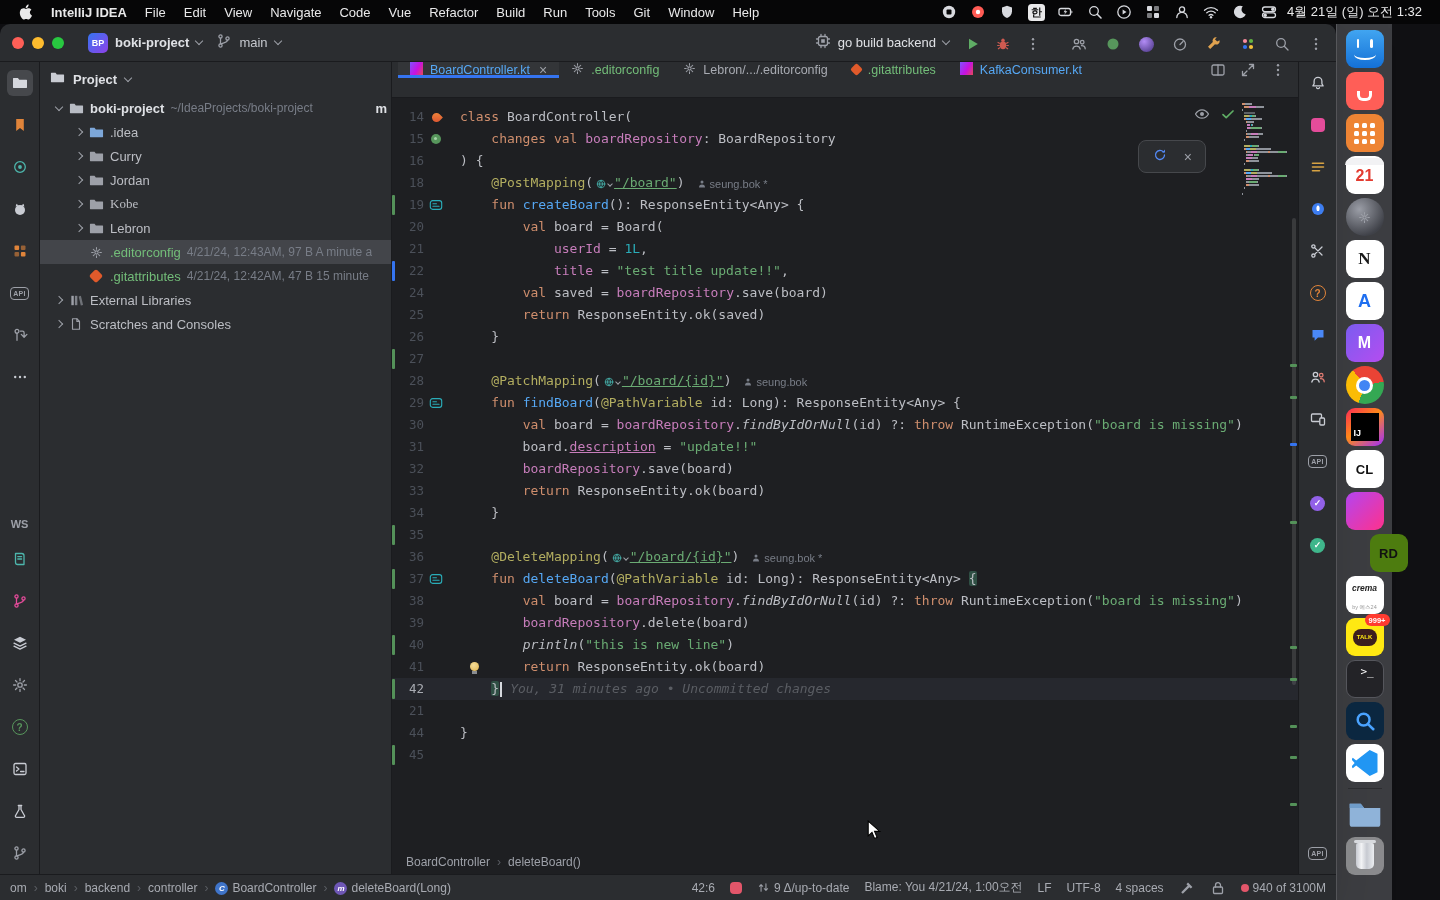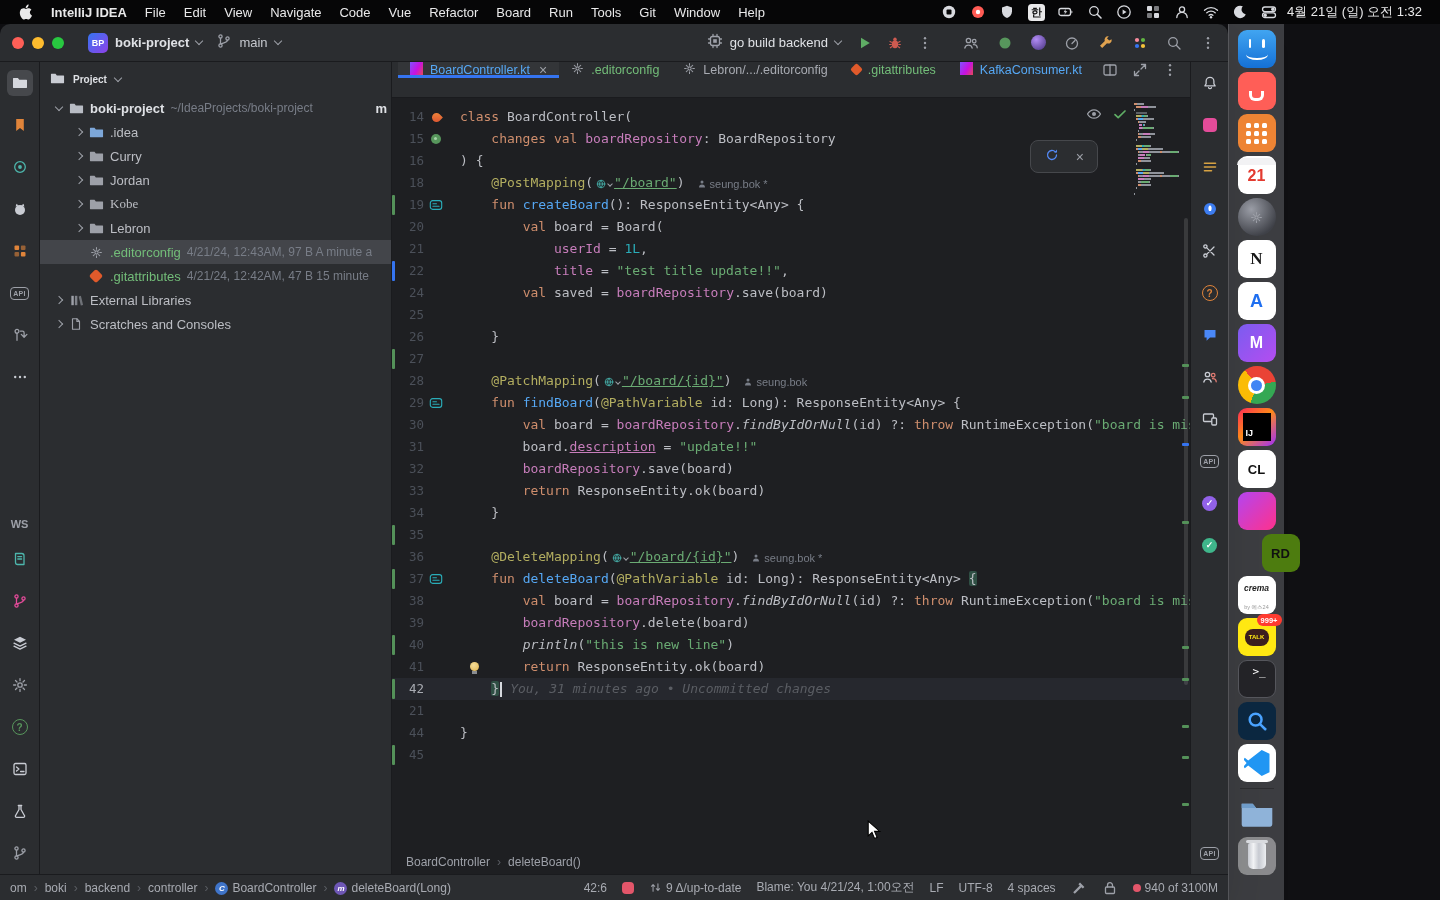--- a/index.html
+++ b/index.html
@@ -1,17 +1,17 @@
 <!DOCTYPE html>
 <html><head>
 <meta charset="utf-8">
 <style>
   *{margin:0;padding:0;box-sizing:border-box}
   html,body{width:1440px;height:900px;overflow:hidden;background:#101013;font-family:"Liberation Sans",sans-serif}
-  .screen{position:relative;width:1284px;height:900px}
+  .screen{position:relative;width:1392px;height:900px}
 
   
   .menubar{position:absolute;top:0;left:0;width:1440px;height:24px;background:#060607;display:flex;align-items:center;color:#e9e9ea;font-size:13px;padding:0 8px;z-index:50}
   .apple-wrap{padding:0 10px;display:flex;align-items:center}
   .m-items{display:flex;align-items:center}
   .mitem{padding:0 9px;white-space:nowrap;cursor:default}
   .mitem.bold{font-weight:bold}
   .m-status{margin-left:auto;display:flex;align-items:center;gap:13px}
   .m-status>span{display:inline-flex;align-items:center;justify-content:center}
   .m-clock{padding:0 10px;white-space:nowrap}
@@ -22,21 +22,21 @@
   .titlebar{height:38px;flex:0 0 38px;display:flex;align-items:center;padding:0 12px;gap:14px;border-bottom:1px solid #1a1b1e;color:#dfe1e5;font-size:13px}
   .traffic{display:flex;gap:8px}
   .tl{width:12px;height:12px;border-radius:50%;display:inline-block}
   .tl.red{background:#ff5f57}.tl.yellow{background:#febc2e}.tl.green{background:#28c840}
   .proj-widget,.branch-widget,.run-widget{display:flex;align-items:center;gap:7px;cursor:default}
   .proj-widget{margin-left:10px}
   .proj-badge{width:20px;height:20px;border-radius:5px;background:linear-gradient(135deg,#3574f0,#8f41e9);color:#fff;font-size:9px;font-weight:bold;display:inline-flex;align-items:center;justify-content:center}
   .proj-name{font-weight:bold}
   .branch-widget{color:#c5c8ce}
   .chev-d{width:6px;height:6px;display:inline-block;border-right:1.4px solid #9da0a8;border-bottom:1.4px solid #9da0a8;transform:rotate(45deg);margin-top:-3px}
-  .tb-right{margin-left:auto;display:flex;align-items:center;gap:16px}
+  .tb-right{margin-left:auto;display:flex;align-items:flex-end;gap:16px}
   .tb-icons{display:flex;align-items:center;gap:18px;margin-left:14px}
   .tb-icons>span,.run-actions>span{display:inline-flex;cursor:pointer}
   .sphere{width:15px;height:15px;border-radius:50%;background:radial-gradient(circle at 35% 30%,#b28cf5,#45327e);display:inline-block}
 
   .main{flex:1;display:flex;min-height:0}
 
   
   .stripe-l,.stripe-r{width:40px;flex:0 0 40px;background:#2b2d30;display:flex;flex-direction:column;align-items:center;padding:8px 0;gap:16px}
   .stripe-l{border-right:1px solid #1a1b1e}
   .stripe-r{width:38px;flex:0 0 38px;border-left:1px solid #1a1b1e}
@@ -44,21 +44,21 @@
   .tool-ico.sel{background:#46484c}
   .stripe-spacer{flex:1}
   .ws-label{color:#9da0a8;font-size:11px;font-weight:bold}
   .api-box{font-size:7px;font-weight:bold;color:#9da0a8;border:1.2px solid #9da0a8;border-radius:4px;padding:2px 2.5px;letter-spacing:.3px}
   .circ{width:16px;height:16px;border-radius:50%;border:1.5px solid #9da0a8;color:#9da0a8;font-size:10px;font-weight:bold;display:inline-flex;align-items:center;justify-content:center}
   .circ-f{width:15px;height:15px;border-radius:50%;color:#fff;font-size:9px;font-weight:bold;display:inline-flex;align-items:center;justify-content:center}
   .sq{width:14px;height:14px;border-radius:4px;display:inline-block}
 
   
   .panel{width:352px;flex:0 0 352px;background:#2b2d30;border-right:1px solid #1a1b1e;display:flex;flex-direction:column;overflow:hidden}
-  .panel-head{height:34px;display:flex;align-items:center;gap:8px;padding:0 10px;color:#dfe1e5;font-size:10px;font-weight:bold}
+  .panel-head{height:34px;display:flex;align-items:center;gap:8px;padding:0 10px;color:#dfe1e5;font-size:13px;font-weight:bold}
   .tree{flex:1;overflow:hidden;font-size:13px;color:#bcbec4}
   .tree-row{height:24px;display:flex;align-items:center;gap:6px;padding-right:4px;white-space:nowrap;overflow:hidden;cursor:pointer}
   .tree-row.selected{background:#43454a}
   .tchev{width:6px;height:6px;border-right:1.3px solid #9da0a8;border-bottom:1.3px solid #9da0a8;display:inline-block;flex:0 0 6px}
   .tchev.closed{transform:rotate(-45deg)}
   .tchev.open{transform:rotate(45deg);margin-top:-3px}
   .tchev.none{border:none}
   .tree-label.bold{font-weight:bold;color:#dfe1e5}
   .tree-label.added{color:#73bd79}
   .tree-meta{color:#787d87;font-size:12px;overflow:hidden;text-overflow:clip}
@@ -158,21 +158,21 @@
     </span>
     <div class="m-items">
         <span class="mitem bold">IntelliJ IDEA</span>
         <span class="mitem">File</span>
         <span class="mitem">Edit</span>
         <span class="mitem">View</span>
         <span class="mitem">Navigate</span>
         <span class="mitem">Code</span>
         <span class="mitem">Vue</span>
         <span class="mitem">Refactor</span>
-        <span class="mitem">Board</span>
+        <span class="mitem">Build</span>
         <span class="mitem">Run</span>
         <span class="mitem">Tools</span>
         <span class="mitem">Git</span>
         <span class="mitem">Window</span>
         <span class="mitem">Help</span>
       </div>
     <div class="m-status">
         <span>
           <svg width="16" height="16" viewBox="0 0 16 16" fill="none" xmlns="http://www.w3.org/2000/svg">
             <circle cx="8" cy="8" r="6.2" fill="#d8dadf"></circle>
@@ -677,20 +677,21 @@
                 <span class="ln-code"><span class="tk-d">            </span><span class="tk-p">title</span><span class="tk-d"> = </span><span class="tk-s">"test title update!!"</span><span class="tk-d">,</span></span>
               </div>
               <div class="code-line">
                 <span class="ln-num">24</span>
                 <span class="ln-ico"></span>
                 <span class="ln-code"><span class="tk-d">        </span><span class="tk-k">val </span><span class="tk-d">saved = </span><span class="tk-p">boardRepository</span><span class="tk-d">.save(board)</span></span>
               </div>
               <div class="code-line">
                 <span class="ln-num">25</span>
                 <span class="ln-ico"></span>
+                <span class="ln-code"><span class="tk-d">        </span><span class="tk-k">return </span><span class="tk-d">ResponseEntity.ok(saved)</span></span>
               </div>
               <div class="code-line">
                 <span class="ln-num">26</span>
                 <span class="ln-ico"></span>
                 <span class="ln-code"><span class="tk-d">    }</span></span>
               </div>
               <div class="code-line">
                 <span class="ln-chg ch-a"></span>
                 <span class="ln-num">27</span>
                 <span class="ln-ico"></span>

